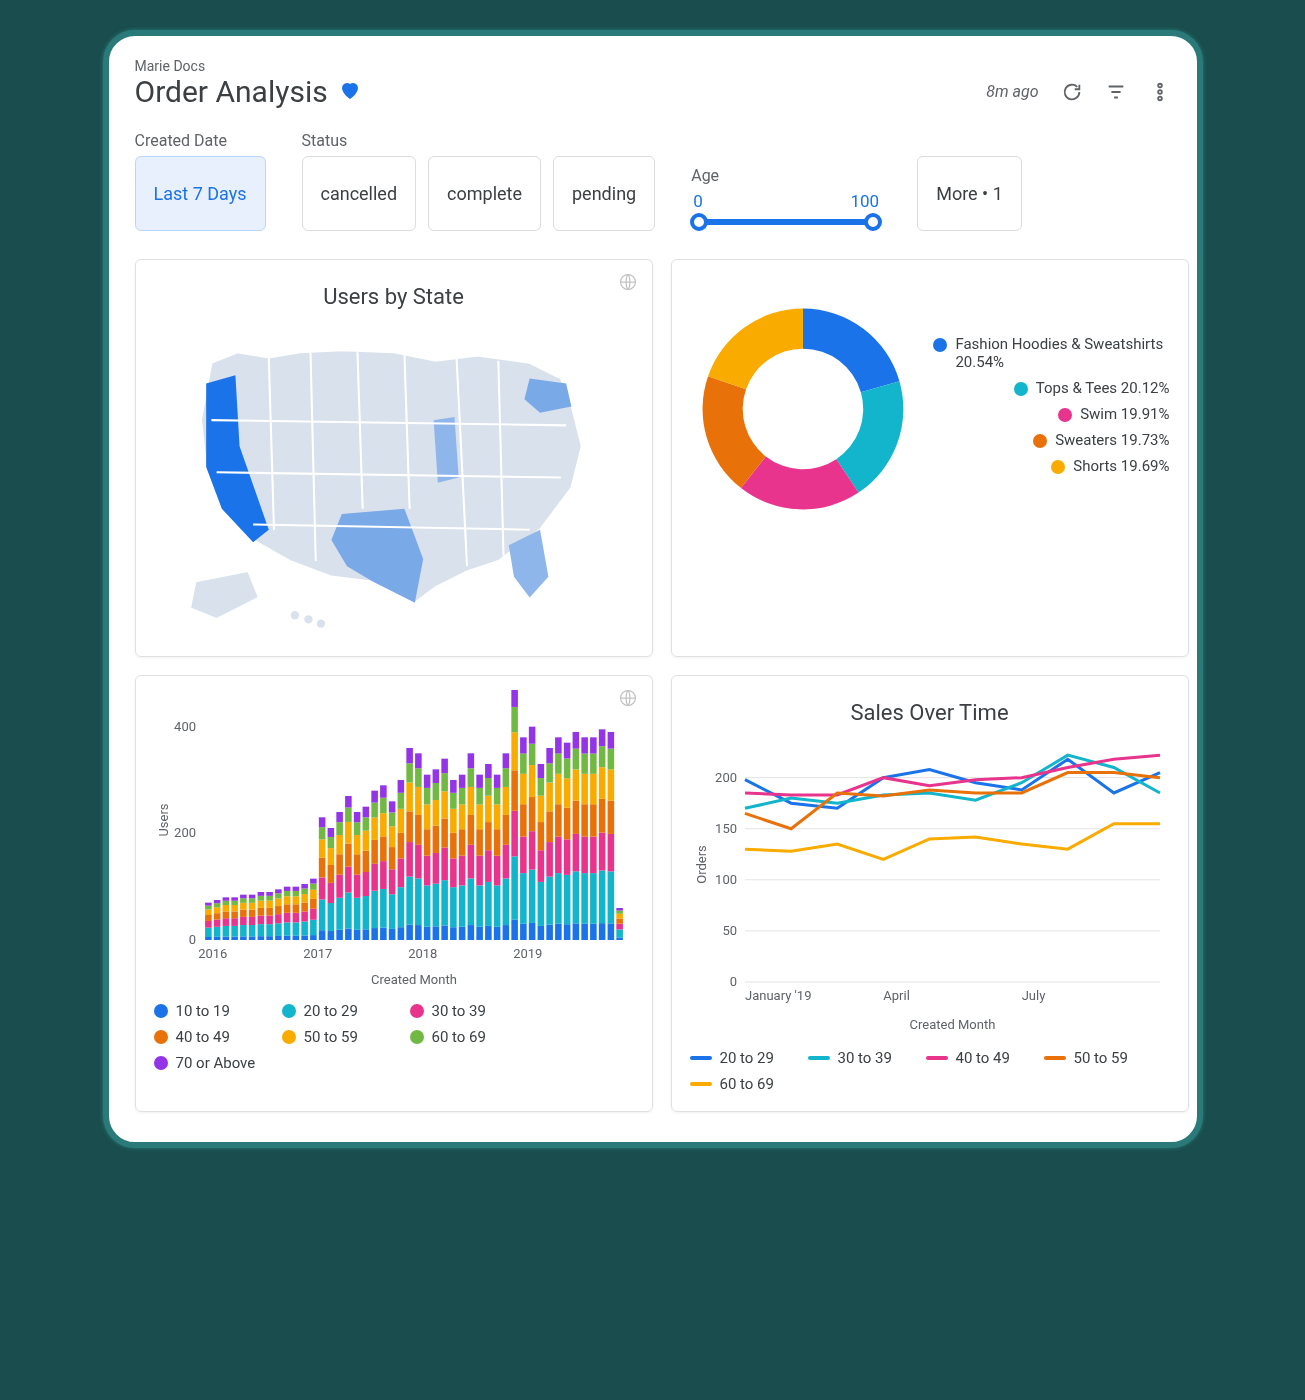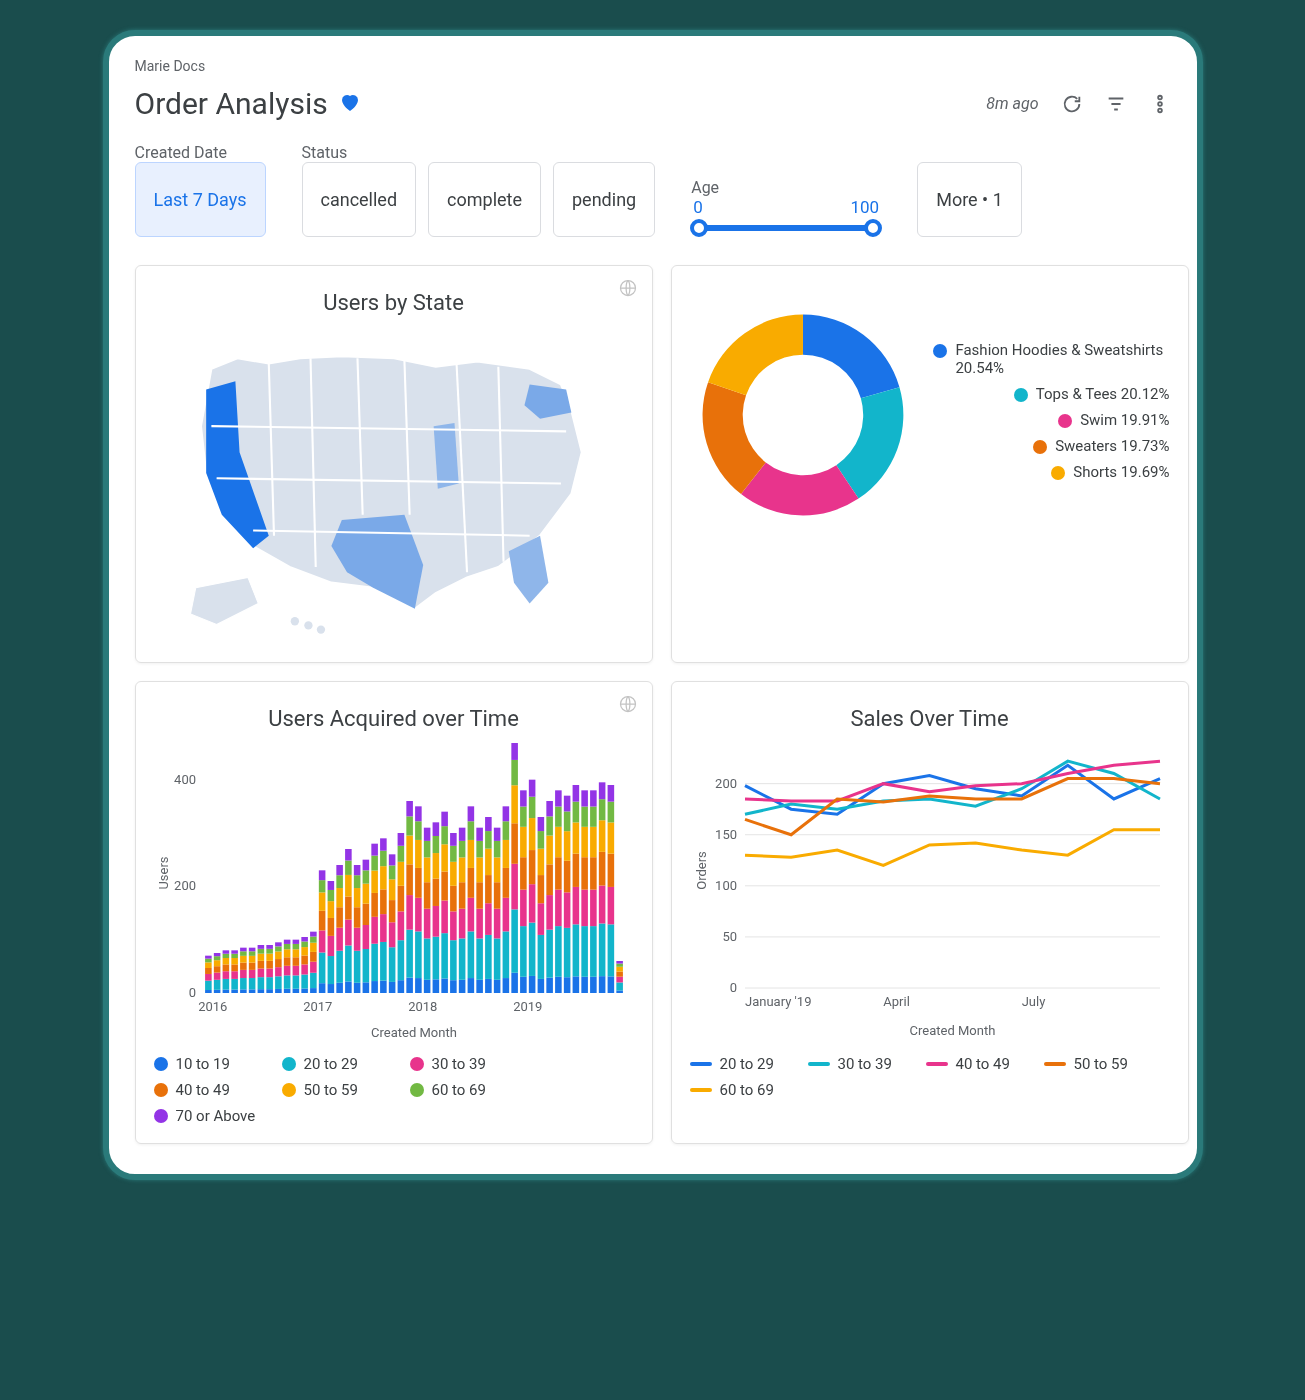--- a/index.html
+++ b/index.html
@@ -13,30 +13,30 @@
   }
   .device-frame {
     width: 1100px;
     border: 6px solid #2a7a7a;
     border-radius: 32px;
     background: #fff;
     padding: 22px 26px 30px 26px;
     box-shadow: 0 0 4px #2a7a7a;
   }
   .breadcrumb { color: #5f6368; font-size: 14px; }
-  .title-row { display: flex; justify-content: space-between; margin-top: 12px; }
+  .title-row { display: flex; justify-content: space-between; margin-top: 0; }
   .title-left { display: flex; align-items: center; gap: 10px; }
   .page-title { font-size: 30px; color: #3c4043; font-weight: 400; margin: 0; }
   .heart-icon svg { width: 24px; height: 24px; fill: #1a73e8; }
   .title-right { display: flex; align-items: center; gap: 22px; color: #5f6368; }
   .time-ago { font-size: 16px; font-style: italic; }
   .icon-btn { cursor: pointer; display:flex; }
   .icon-btn svg { width: 22px; height: 22px; stroke: #5f6368; fill: none; stroke-width: 2; }
   .filter-row { display: flex; gap: 36px; margin-top: 22px; align-items: flex-end; }
-  .filter-group { display: flex; flex-direction: column; }
+  .filter-group { display: flex; flex-direction: column; gap: 6px; }
   .filter-label { color: #5f6368; font-size: 16px; }
   .filter-controls { display: flex; gap: 12px; }
   .chip {
     padding: 26px 18px;
     border: 1px solid #dadce0;
     border-radius: 6px;
     font-size: 18px;
     color: #3c4043;
     background: #fff;
     cursor: pointer;
@@ -230,21 +230,20 @@
       </div>
     </div>
 
     <div class="card">
       <span class="corner-icon">
         <svg viewBox="0 0 24 24">
             <circle cx="12" cy="12" r="9"></circle>
             <path d="M3 12h18M12 3c3 3 3 15 0 18M12 3c-3 3-3 15 0 18"></path>
           </svg>
       </span>
-      <div class="card-title">Users Acquired over Time</div>
       <svg id="stacked-bars" width="480" height="300">
           <text x="42" y="254" text-anchor="end" class="axis-label">0</text>
           <text x="42" y="147.33333333333334" text-anchor="end" class="axis-label">200</text>
           <text x="42" y="40.666666666666686" text-anchor="end" class="axis-label">400</text>
           <rect x="51.09375" width="6.5625" y="247.01333333333332" height="2.986666666666667" fill="#1a73e8"></rect>
           <rect x="51.09375" width="6.5625" y="237.67999999999998" height="9.333333333333334" fill="#12b5cb"></rect>
           <rect x="51.09375" width="6.5625" y="230.95999999999998" height="6.72" fill="#e8348c"></rect>
           <rect x="51.09375" width="6.5625" y="224.98666666666665" height="5.973333333333334" fill="#e8710a"></rect>
           <rect x="51.09375" width="6.5625" y="219.38666666666666" height="5.6000000000000005" fill="#f9ab00"></rect>
           <rect x="51.09375" width="6.5625" y="215.65333333333334" height="3.7333333333333334" fill="#72b943"></rect>

